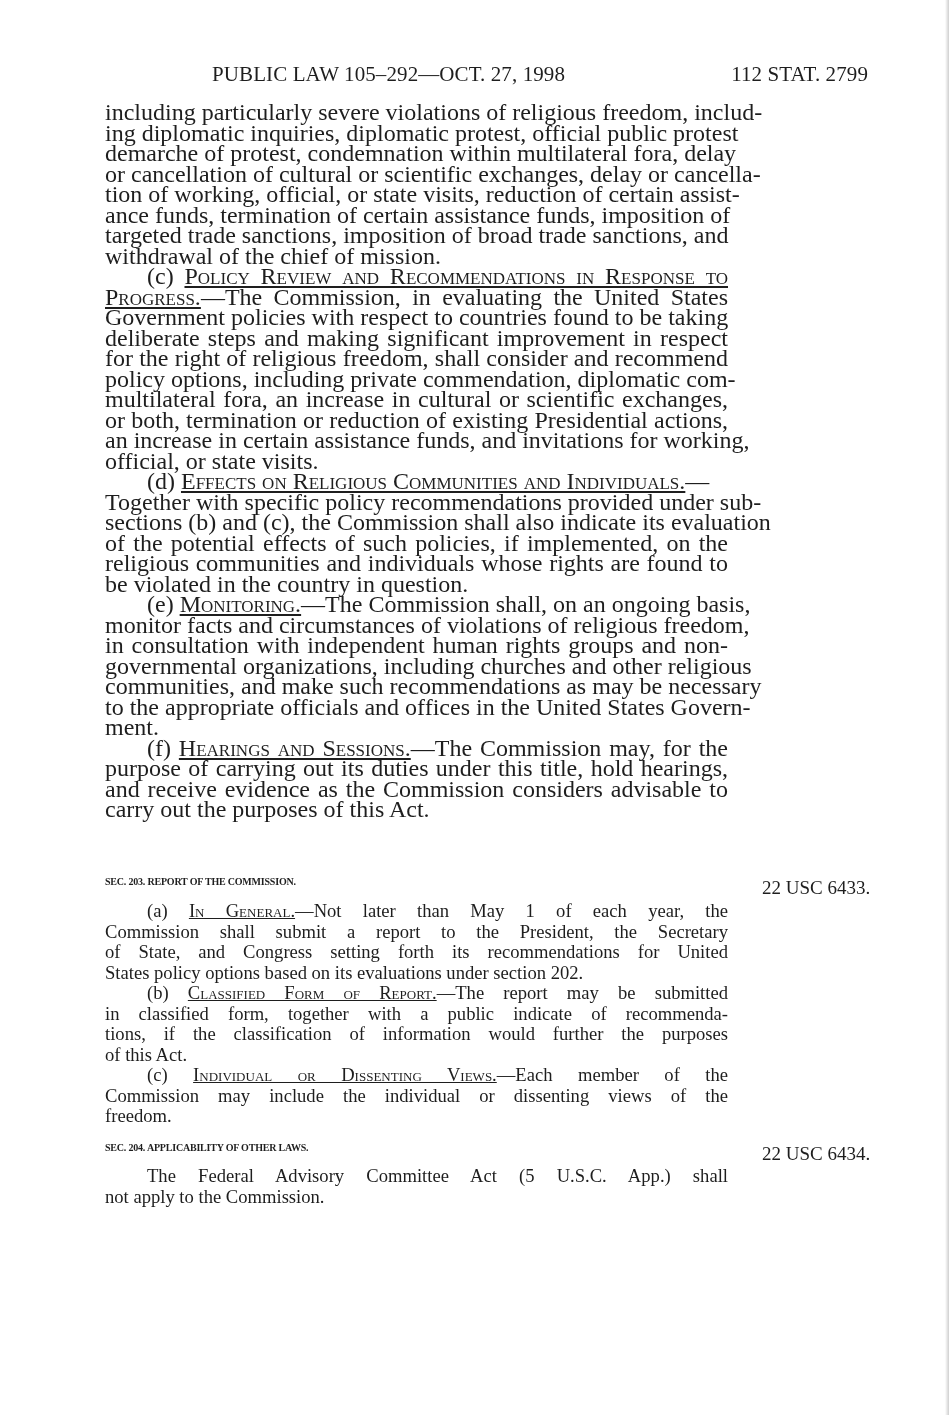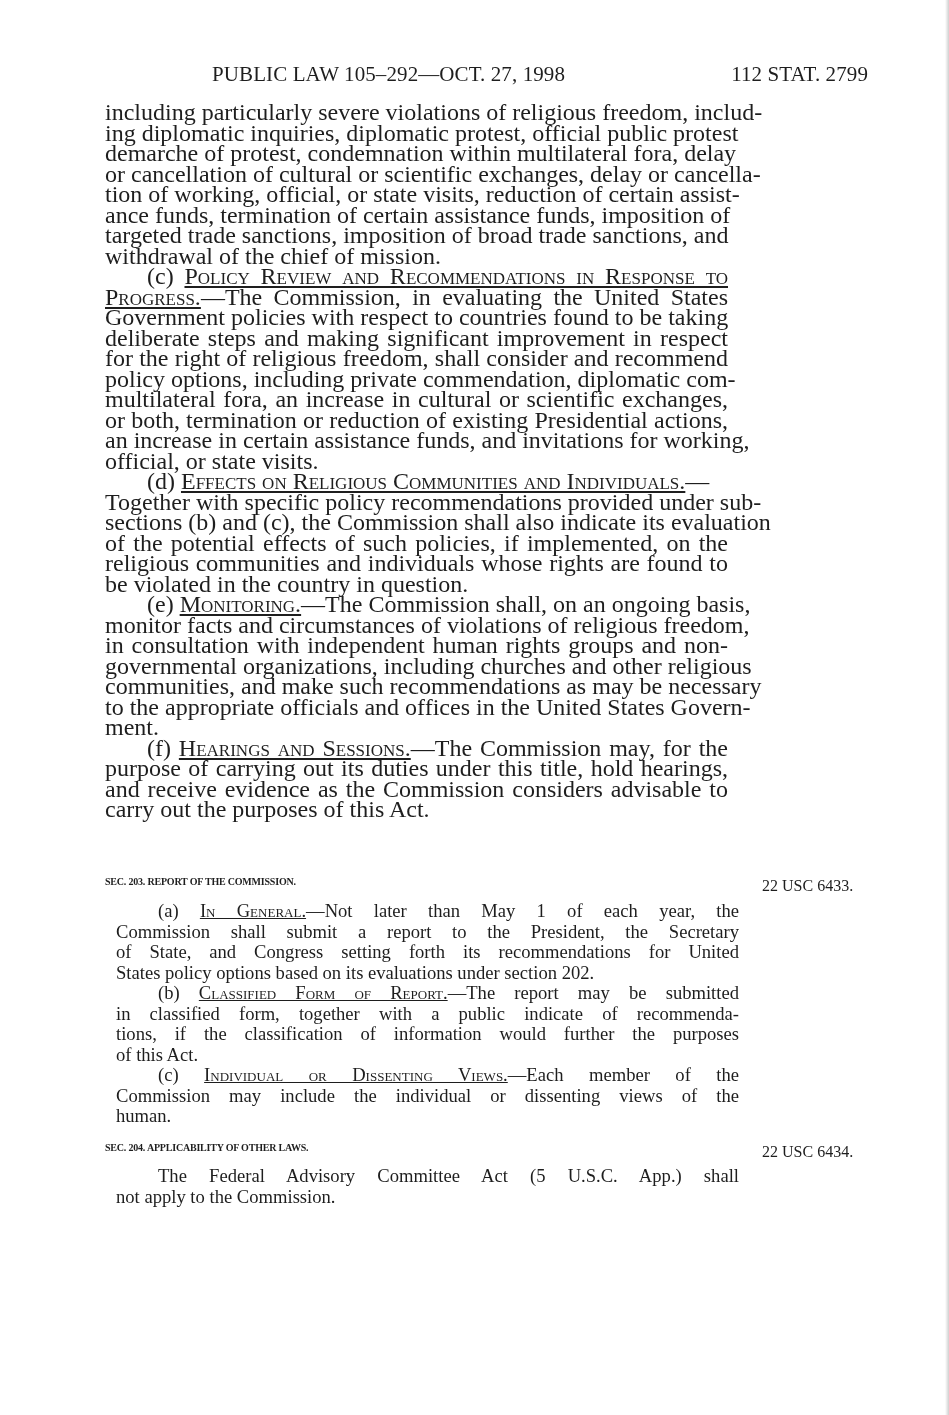--- a/index.html
+++ b/index.html
@@ -24,23 +24,23 @@
   }
   .line { display: block; text-align: justify; text-align-last: justify; white-space: nowrap; height: 20.5px; }
   .line.last { text-align-last: left; }
   .line.indent { padding-left: 42px; }
   .line span.sc { font-variant: small-caps; text-decoration: underline; }
   .sec-head {
     position: absolute; left: 105px; font-family: "Liberation Serif", serif;
     font-weight: bold; font-size: 10px; letter-spacing: -0.2px; white-space: nowrap;
   }
   .margin-note {
-    position: absolute; left: 762px; font-size: 16px; white-space: nowrap;
+    position: absolute; left: 762px; font-size: 19px; white-space: nowrap;
   }
-  .block { position: absolute; left: 116px; width: 623px; font-size: 18.6px; line-height: 20.5px; }
+  .block { position: absolute; left: 105px; width: 623px; font-size: 18.6px; line-height: 20.5px; }
 </style>
 </head>
 <body>
 
 <div class="page-border"></div>
 
 <div class="header">
   <span class="left">PUBLIC LAW 105–292—OCT. 27, 1998</span>
   <span class="right">112 STAT. 2799</span>
 </div>
@@ -97,21 +97,21 @@
   <span class="line">of State, and Congress setting forth its recommendations for United</span>
   <span class="line last">States policy options based on its evaluations under section 202.</span>
 
   <span class="line indent"><span>(b)</span> <span class="sc">Classified Form of Report.</span><span>—The report may be submitted</span></span>
   <span class="line">in classified form, together with a public indicate of recommenda-</span>
   <span class="line">tions, if the classification of information would further the purposes</span>
   <span class="line last">of this Act.</span>
 
   <span class="line indent"><span>(c)</span> <span class="sc">Individual or Dissenting Views.</span><span>—Each member of the</span></span>
   <span class="line">Commission may include the individual or dissenting views of the</span>
-  <span class="line last">human.</span>
+  <span class="line last">freedom.</span>
 </div>
 
 <div class="sec-head" style="top:1142px;">SEC. 204. APPLICABILITY OF OTHER LAWS.</div>
 <div class="margin-note" style="top:1143px;">22 USC 6434.</div>
 
 <div class="block" style="top:1166px;">
   <span class="line indent">The Federal Advisory Committee Act (5 U.S.C. App.) shall</span>
   <span class="line last">not apply to the Commission.</span>
 </div>
 

